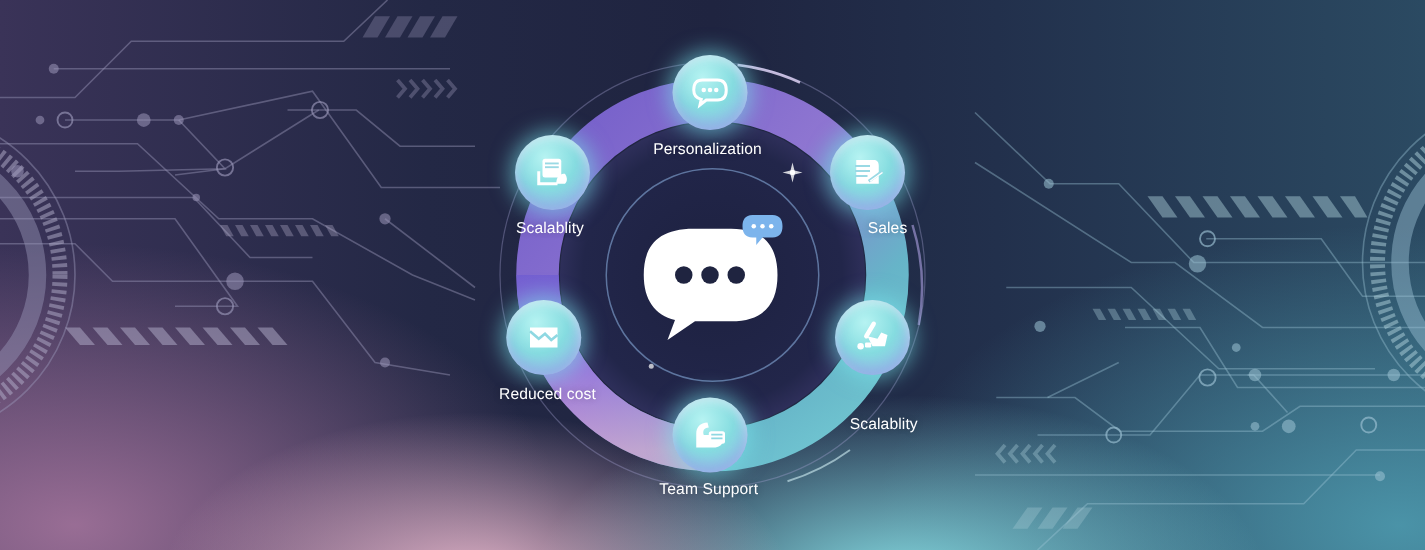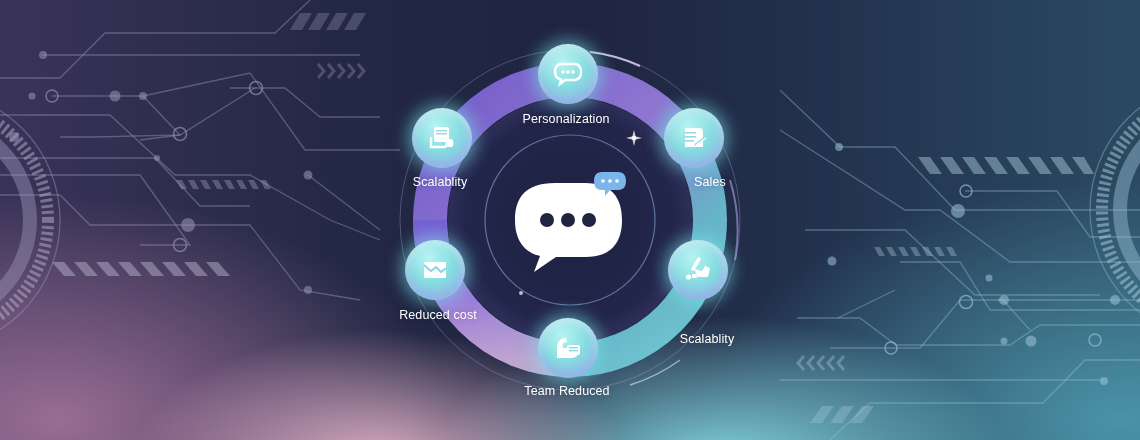--- a/index.html
+++ b/index.html
@@ -286,15 +286,15 @@
   <div class="label" style="left:707px; top:308px;margin-top:24px;">Scalablity</div>
 
   <div class="node" style="left:538px; top:318px;">
     <svg viewBox="0 0 30 30">
       <path d="M 13 5 C 7 5 4 9 4 14 L 4 25 L 18 25 C 22 25 25 23 25 20 C 25 17 22 15 18 15 L 10 15 C 9 12 10 9 14 9 Z" fill="#ffffff"></path>
       <rect x="14" y="12" width="13" height="10" rx="2" fill="#ffffff"></rect>
       <rect x="16" y="14" width="9" height="1.4" fill="#8fd8e2"></rect>
       <rect x="16" y="17" width="9" height="1.4" fill="#8fd8e2"></rect>
     </svg>
   </div>
-  <div class="label" style="left:567px; top:384px;">Team Reduced</div>
+  <div class="label" style="left:567px; top:384px;">Team Support</div>
 
 </div>
 
 </body></html>

